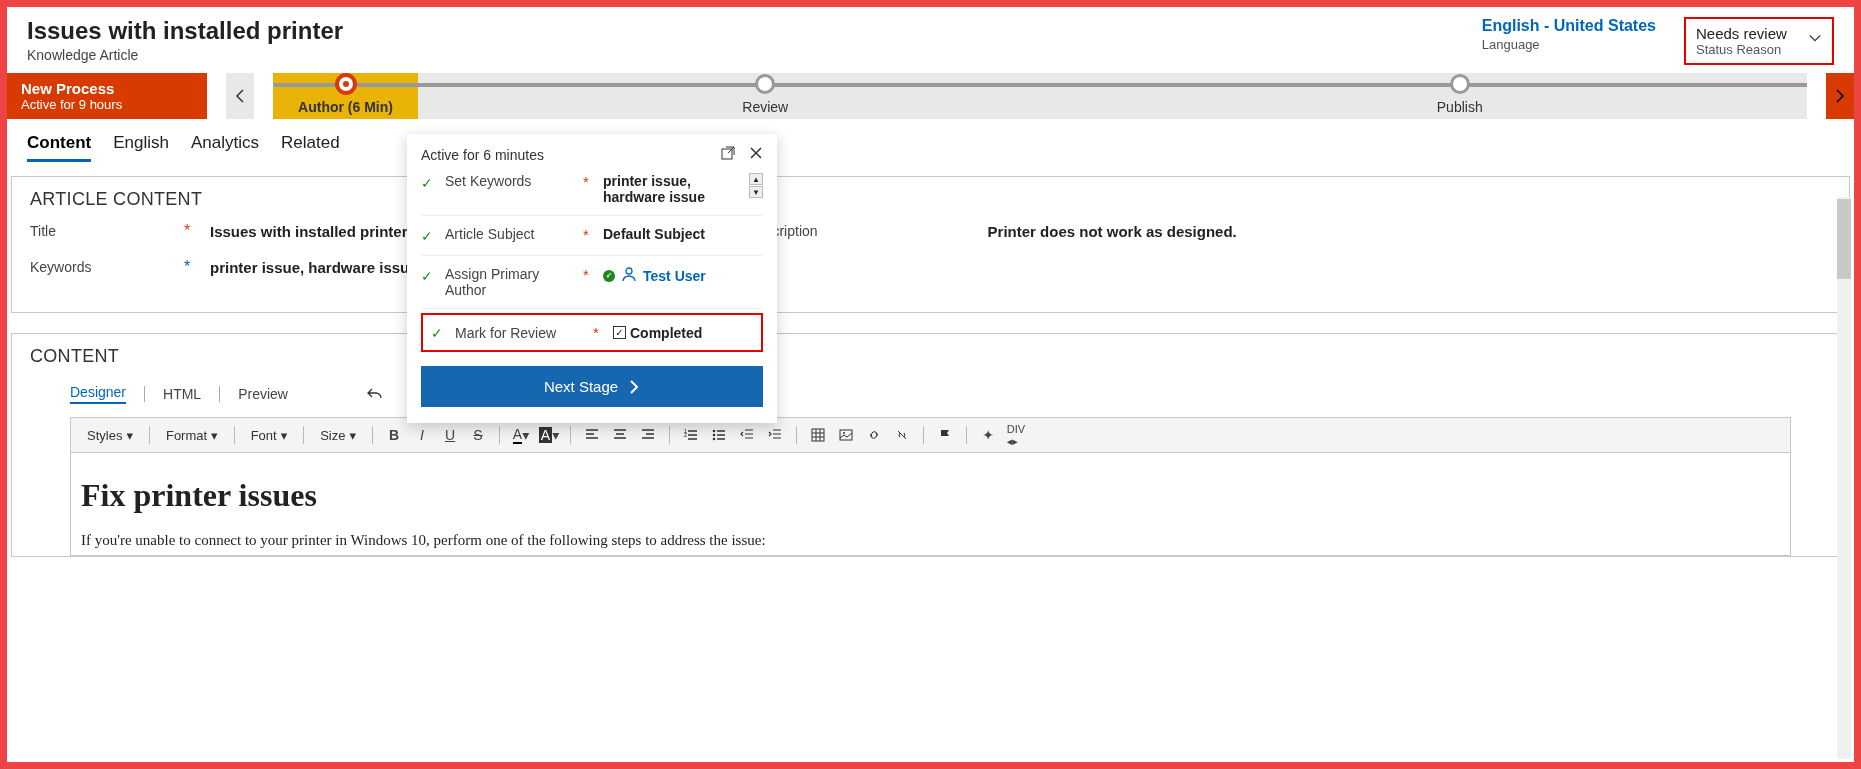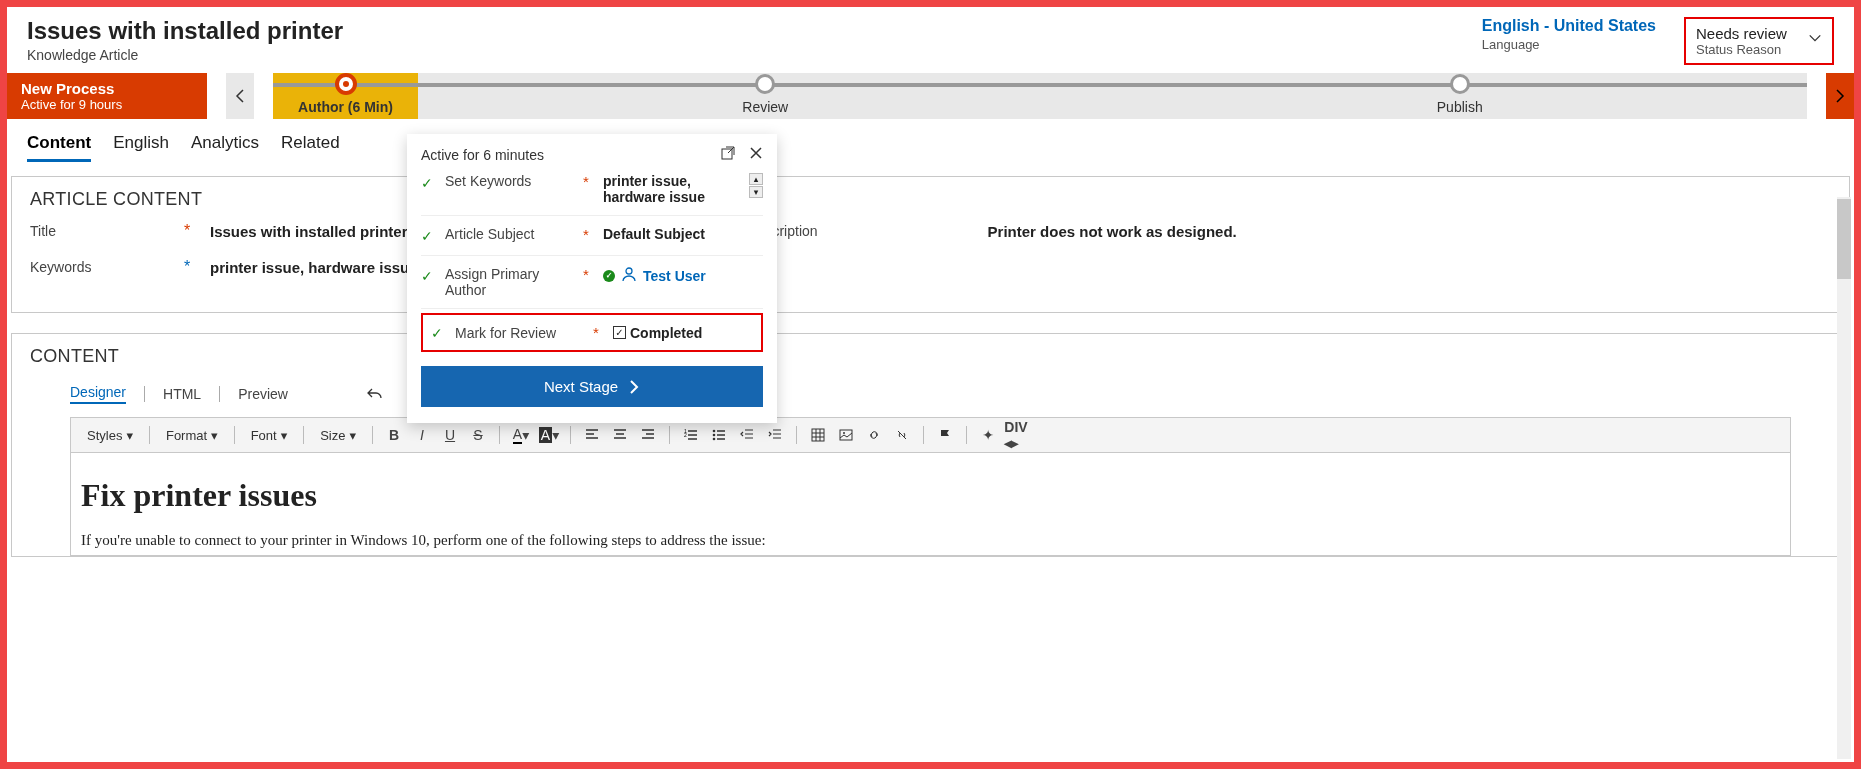--- a/index.html
+++ b/index.html
@@ -297,21 +297,21 @@
             </svg>
           </span>
         <span class="tb-sep"></span>
         <span class="tb-btn">
             <svg width="14" height="14" viewBox="0 0 14 14">
               <path d="M3 1v12M3 2h8l-2 3 2 3H3" fill="#333"></path>
             </svg>
           </span>
         <span class="tb-sep"></span>
         <span class="tb-btn">✦</span>
-        <span class="tb-btn" style="font-size:14px;font-weight:700">DIV<br>◂▸</span>
+        <span class="tb-btn" style="font-size:11px;font-weight:400">DIV<br>◂▸</span>
       </div>
 
       <div class="editor-body">
         <h1>Fix printer issues</h1>
         <p>If you're unable to connect to your printer in Windows 10, perform one of the following steps to address the issue:</p>
       </div>
     </div>
   </div>
 
   <div class="flyout">

